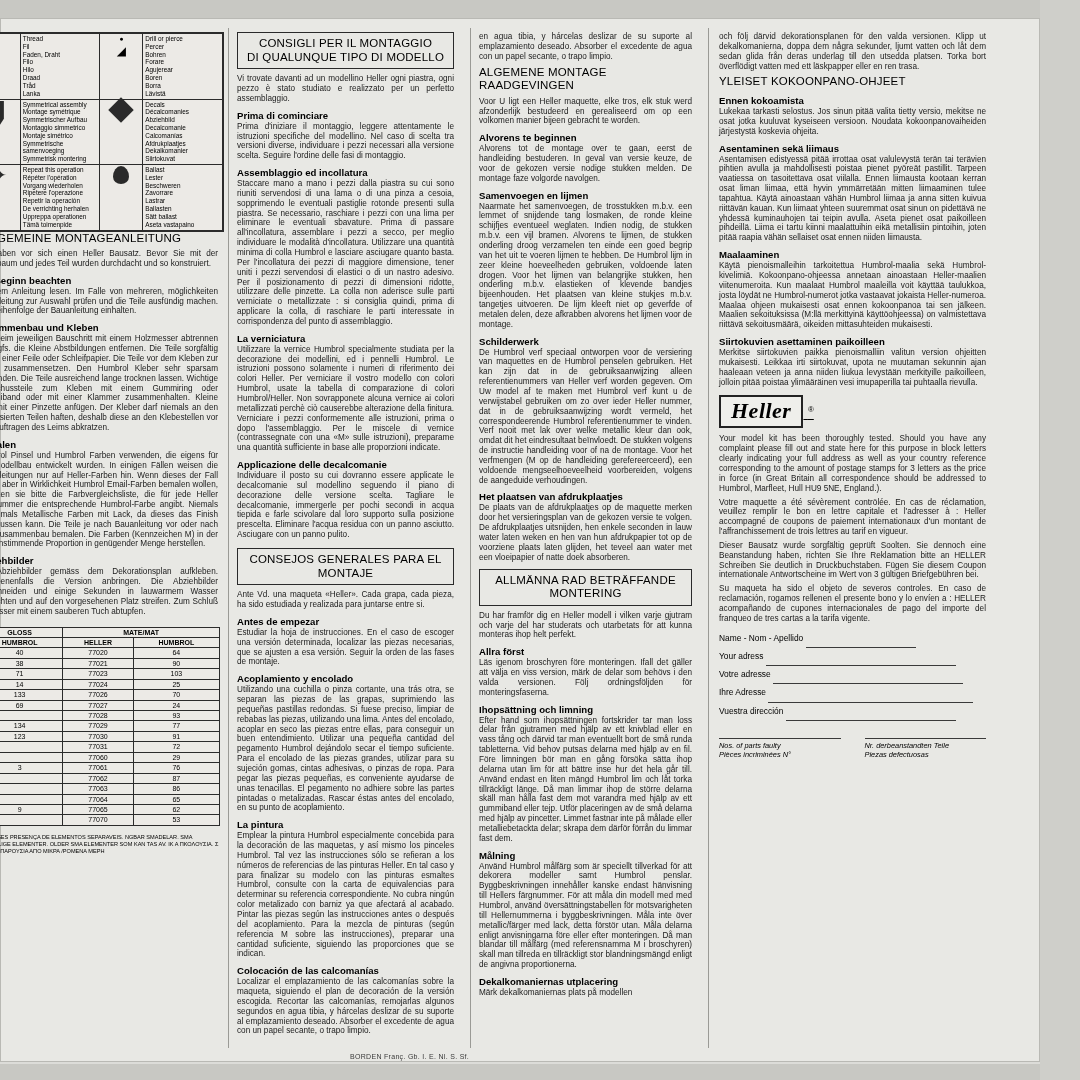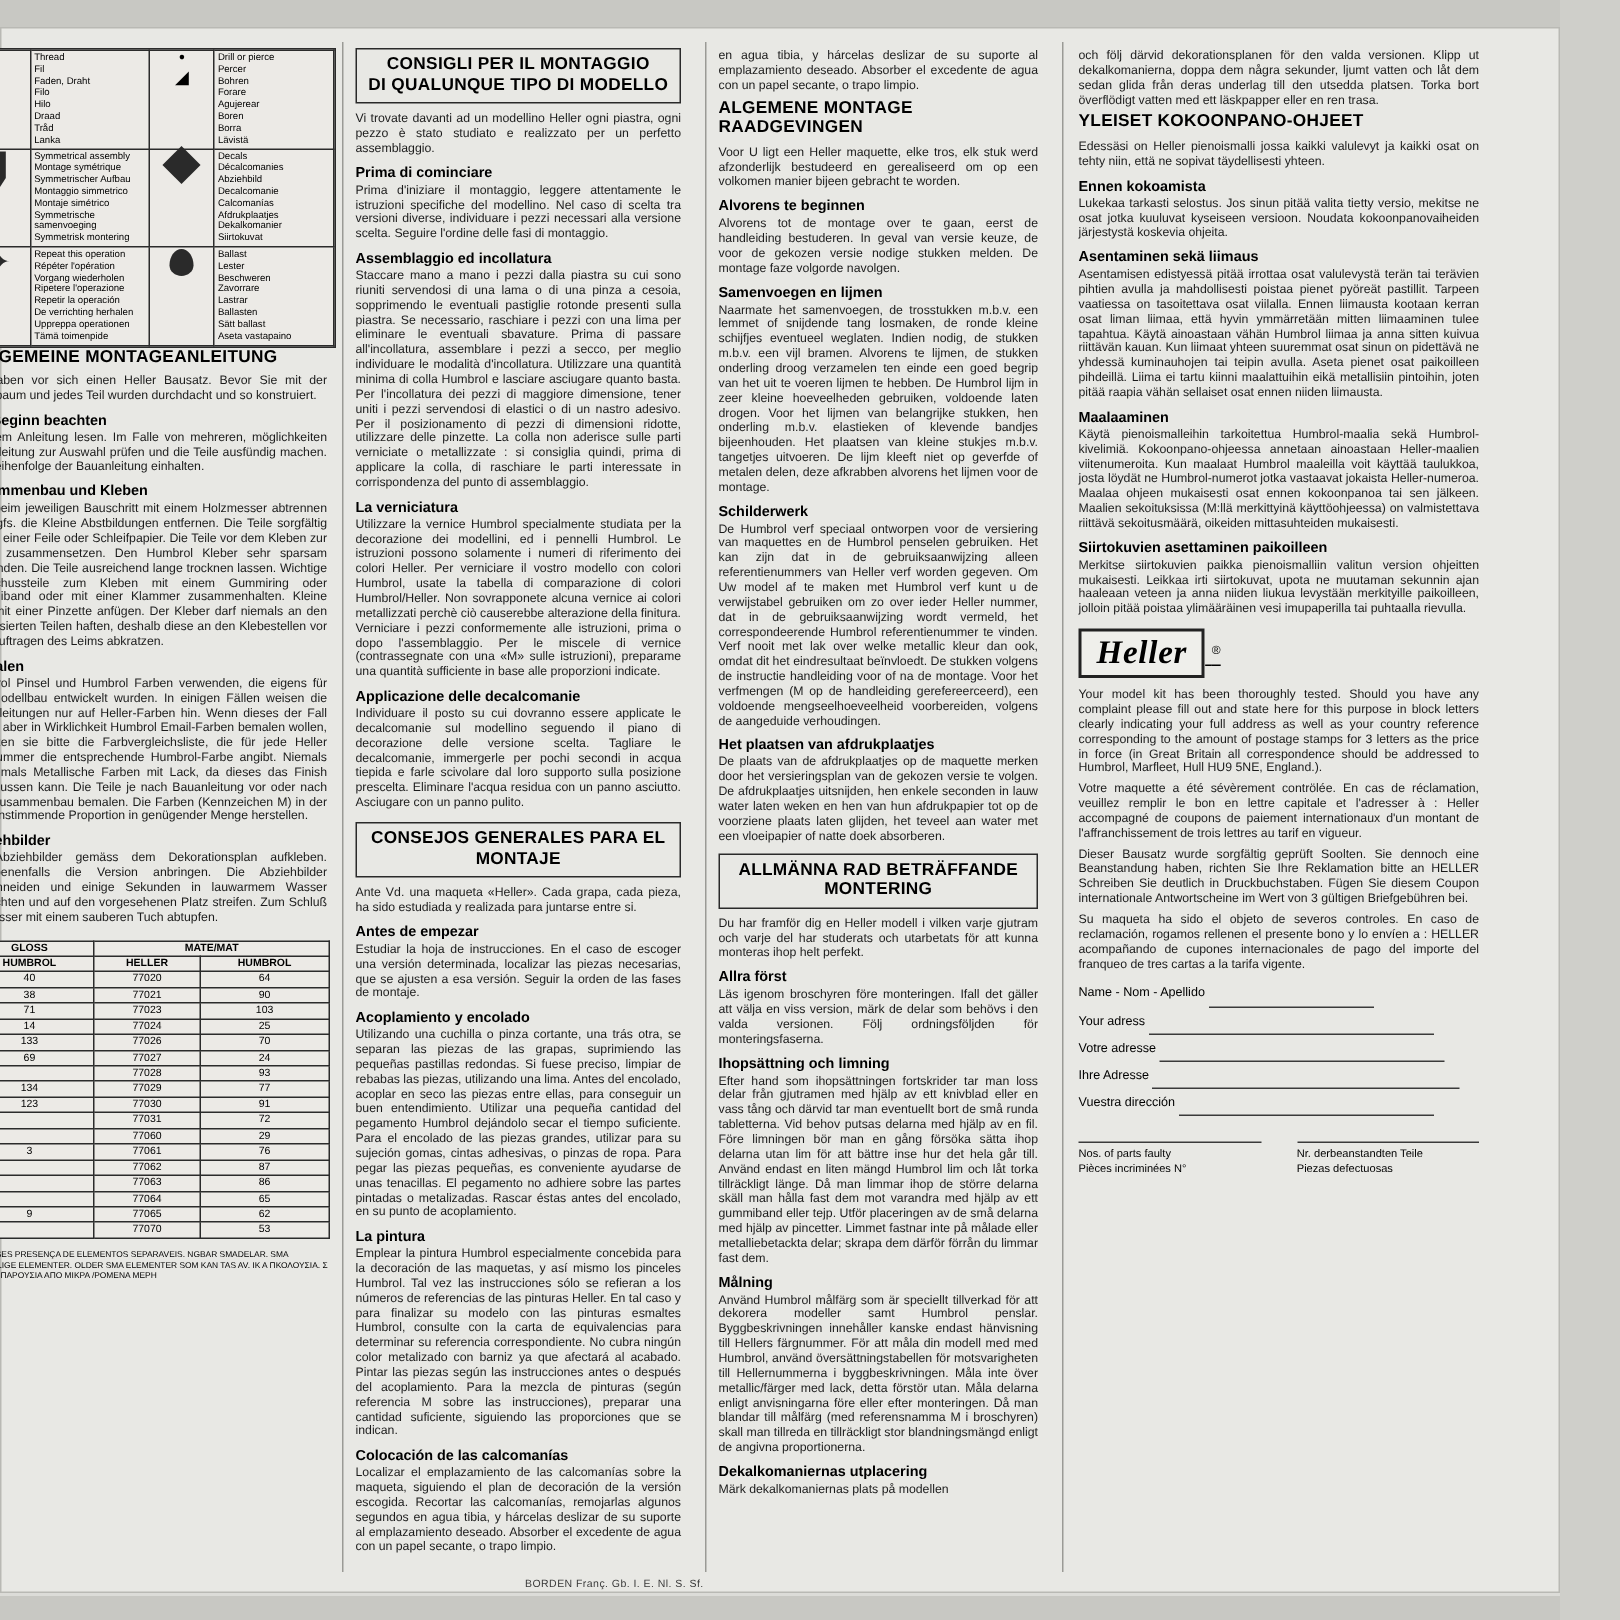--- a/index.html
+++ b/index.html
@@ -7,21 +7,21 @@
   .sheet{position:absolute;left:0;top:0;width:1080px;height:1080px;background:#dcdcd8;}
   
   .paper{position:absolute;left:0;top:18px;width:1040px;height:1044px;background:#e8e8e4;
          box-shadow:0 0 0 1px #b9b9b4 inset;}
   .colwrap{position:absolute;left:0;top:10px;width:1040px;height:1020px;}
   .col{position:absolute;top:0;bottom:0;box-sizing:border-box;}
   .c0{left:0;width:224px;padding:4px 6px 0 2px;}
   .c1{left:228px;width:234px;padding:4px 8px 0 8px;border-left:1px solid #9a9a95;}
   .c2{left:470px;width:230px;padding:4px 8px 0 8px;border-left:1px solid #9a9a95;}
   .c3{left:708px;width:288px;padding:4px 10px 0 10px;border-left:1px solid #9a9a95;}
-  h2.head{font-size:11.5px;font-weight:bold;margin:0 0 4px 0;line-height:1.18;letter-spacing:.2px;}
+  h2.head{font-size:11.5px;font-weight:normal;margin:0 0 4px 0;line-height:1.18;letter-spacing:.2px;}
   h3.sub{font-size:9.6px;font-weight:bold;margin:6px 0 1px 0;line-height:1.15;}
   p.t{font-size:8.2px;line-height:1.2;margin:0 0 4px 0;text-align:justify;color:#1b1b1b;
       hyphens:auto;}
   .centerhead{text-align:left;}
   .boxhead{border:1px solid #2a2a2a;padding:4px 6px;margin-bottom:5px;}
   .boxhead h2{margin:0;text-align:center;}
   .clip{overflow:hidden;}
   
   .c0 .clipped{margin-left:-26px;}
   
@@ -48,21 +48,21 @@
   .paint th{font-weight:bold;}
   .tiny{font-size:5.6px;line-height:1.25;margin-left:-26px;width:246px;}
   
   .logo{border:2px solid #222;display:inline-block;padding:1px 10px 2px 10px;background:#efefeb;}
   .logo span{font-family:"Liberation Serif",serif;font-style:italic;font-weight:bold;font-size:22px;letter-spacing:.5px;}
   .logoRow{margin:8px 0 6px 0;text-decoration:underline;}
   .reg{font-size:8px;vertical-align:super;}
   
   .frm{font-size:8.4px;line-height:2.05;margin-top:6px;}
   .frm .ln{border-bottom:1px solid #3a3a3a;display:inline-block;min-width:120px;}
-  .faultrow{display:flex;gap:24px;font-size:7.4px;margin-top:6px;line-height:1.25;}
+  .faultrow{display:flex;gap:24px;font-size:7.4px;margin-top:6px;line-height:1.25;font-style:italic;}
   .faultrow>div{flex:1;}
   .fbox{border-bottom:1px solid #3a3a3a;height:11px;margin-bottom:2px;}
   .bottomnote{position:absolute;left:350px;bottom:2px;font-size:7px;color:#3a3a3a;letter-spacing:.3px;}
   .edgeR{position:absolute;right:0;top:0;width:40px;height:1080px;background:#cfcfca;}
   .topband{position:absolute;left:0;top:0;width:1080px;height:18px;background:#c8c8c3;}
   .botband{position:absolute;left:0;bottom:0;width:1080px;height:16px;background:#c8c8c3;}
 </style>
 </head>
 <body>
 
@@ -279,21 +279,20 @@
         <p class="t">Efter hand som ihopsättningen fortskrider tar man loss delar från gjutramen med hjälp av ett knivblad eller en vass tång och därvid tar man eventuellt bort de små runda tabletterna. Vid behov putsas delarna med hjälp av en fil. Före limningen bör man en gång försöka sätta ihop delarna utan lim för att bättre inse hur det hela går till. Använd endast en liten mängd Humbrol lim och låt torka tillräckligt länge. Då man limmar ihop de större delarna skäll man hålla fast dem mot varandra med hjälp av ett gummiband eller tejp. Utför placeringen av de små delarna med hjälp av pincetter. Limmet fastnar inte på målade eller metalliebetackta delar; skrapa dem därför förrån du limmar fast dem.</p>
         <h3 class="sub">Målning</h3>
         <p class="t">Använd Humbrol målfärg som är speciellt tillverkad för att dekorera modeller samt Humbrol penslar. Byggbeskrivningen innehåller kanske endast hänvisning till Hellers färgnummer. För att måla din modell med med Humbrol, använd översättningstabellen för motsvarigheten till Hellernummerna i byggbeskrivningen. Måla inte över metallic/färger med lack, detta förstör utan. Måla delarna enligt anvisningarna före eller efter monteringen. Då man blandar till målfärg (med referensnamma M i broschyren) skall man tillreda en tillräckligt stor blandningsmängd enligt de angivna proportionerna.</p>
         <h3 class="sub">Dekalkomaniernas utplacering</h3>
         <p class="t">Märk dekalkomaniernas plats på modellen</p>
       </div>
 
       <div class="col c3 clip">
         <p class="t">och följ därvid dekorationsplanen för den valda versionen. Klipp ut dekalkomanierna, doppa dem några sekunder, ljumt vatten och låt dem sedan glida från deras underlag till den utsedda platsen. Torka bort överflödigt vatten med ett läskpapper eller en ren trasa.</p>
         <h2 class="head centerhead">YLEISET KOKOONPANO-OHJEET</h2>
-        <p class="t">Edessäsi on Heller pienoismalli jossa kaikki valulevyt ja kaikki osat on tehty niin, että ne sopivat täydellisesti yhteen.</p>
         <h3 class="sub">Ennen kokoamista</h3>
         <p class="t">Lukekaa tarkasti selostus. Jos sinun pitää valita tietty versio, mekitse ne osat jotka kuuluvat kyseiseen versioon. Noudata kokoonpanovaiheiden järjestystä koskevia ohjeita.</p>
         <h3 class="sub">Asentaminen sekä liimaus</h3>
         <p class="t">Asentamisen edistyessä pitää irrottaa osat valulevystä terän tai terävien pihtien avulla ja mahdollisesti poistaa pienet pyöreät pastillit. Tarpeen vaatiessa on tasoitettava osat viilalla. Ennen liimausta kootaan kerran osat liman liimaa, että hyvin ymmärretään mitten liimaaminen tulee tapahtua. Käytä ainoastaan vähän Humbrol liimaa ja anna sitten kuivua riittävän kauan. Kun liimaat yhteen suuremmat osat sinun on pidettävä ne yhdessä kuminauhojen tai teipin avulla. Aseta pienet osat paikoilleen pihdeillä. Liima ei tartu kiinni maalattuihin eikä metallisiin pintoihin, joten pitää raapia vähän sellaiset osat ennen niiden liimausta.</p>
         <h3 class="sub">Maalaaminen</h3>
         <p class="t">Käytä pienoismalleihin tarkoitettua Humbrol-maalia sekä Humbrol-kivelimiä. Kokoonpano-ohjeessa annetaan ainoastaan Heller-maalien viitenumeroita. Kun maalaat Humbrol maaleilla voit käyttää taulukkoa, josta löydät ne Humbrol-numerot jotka vastaavat jokaista Heller-numeroa. Maalaa ohjeen mukaisesti osat ennen kokoonpanoa tai sen jälkeen. Maalien sekoituksissa (M:llä merkittyinä käyttöohjeessa) on valmistettava riittävä sekoitusmäärä, oikeiden mittasuhteiden mukaisesti.</p>
         <h3 class="sub">Siirtokuvien asettaminen paikoilleen</h3>
         <p class="t">Merkitse siirtokuvien paikka pienoismalliin valitun version ohjeitten mukaisesti. Leikkaa irti siirtokuvat, upota ne muutaman sekunnin ajan haaleaan veteen ja anna niiden liukua levystään merkityille paikoilleen, jolloin pitää poistaa ylimääräinen vesi imupaperilla tai puhtaalla rievulla.</p>
 
         <div class="logoRow">

